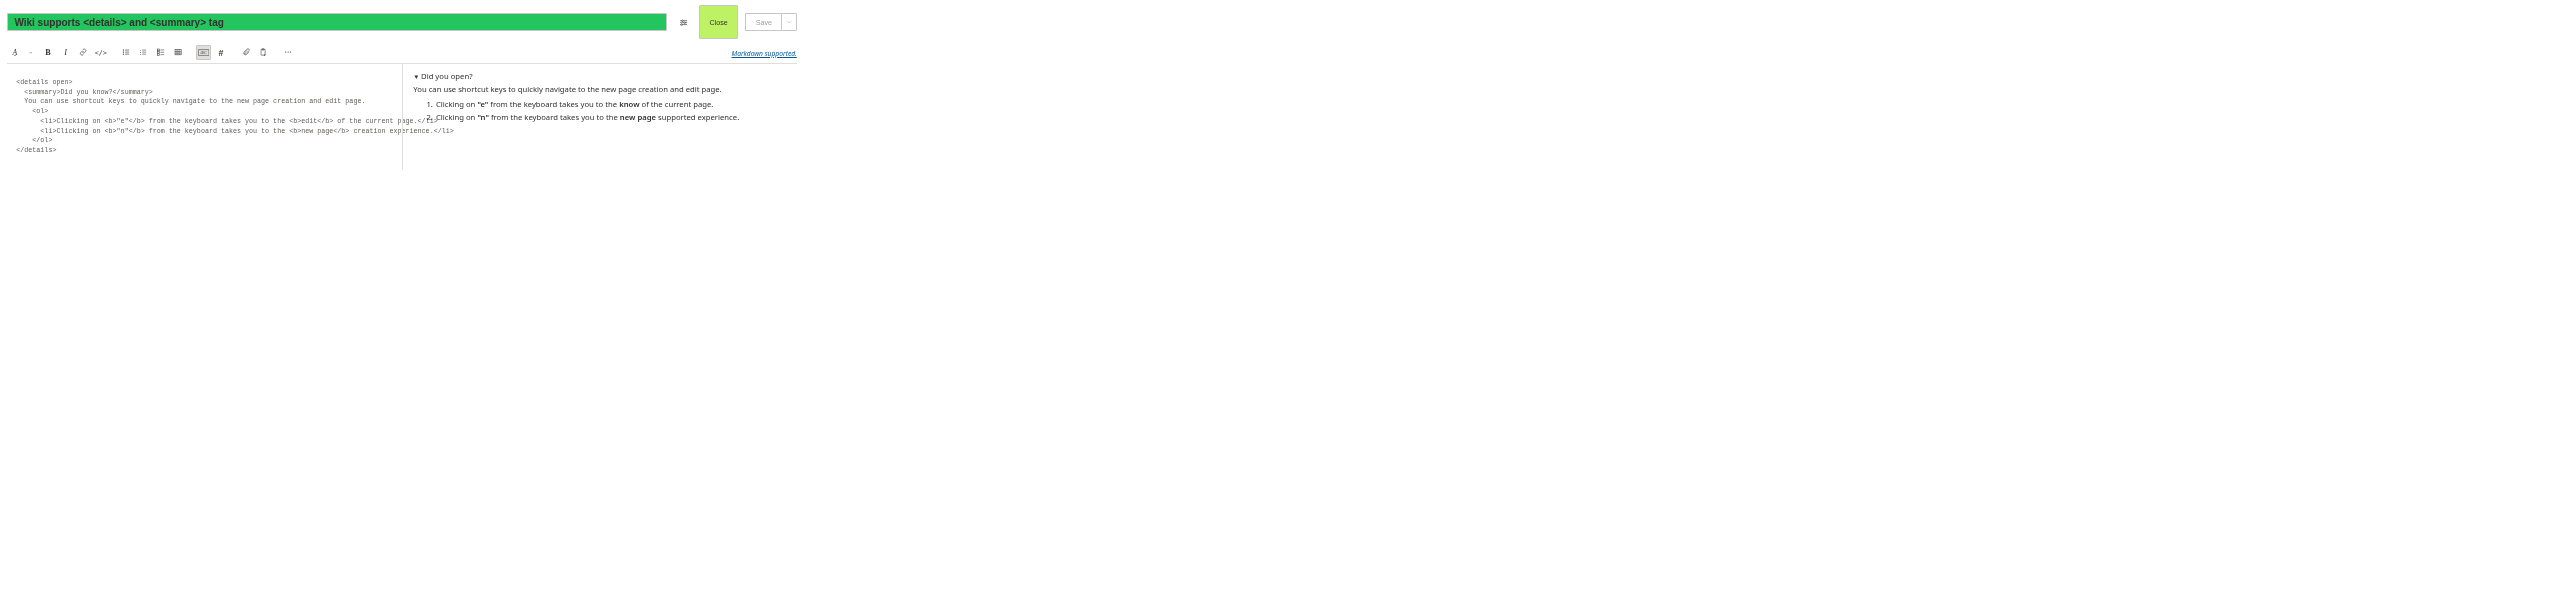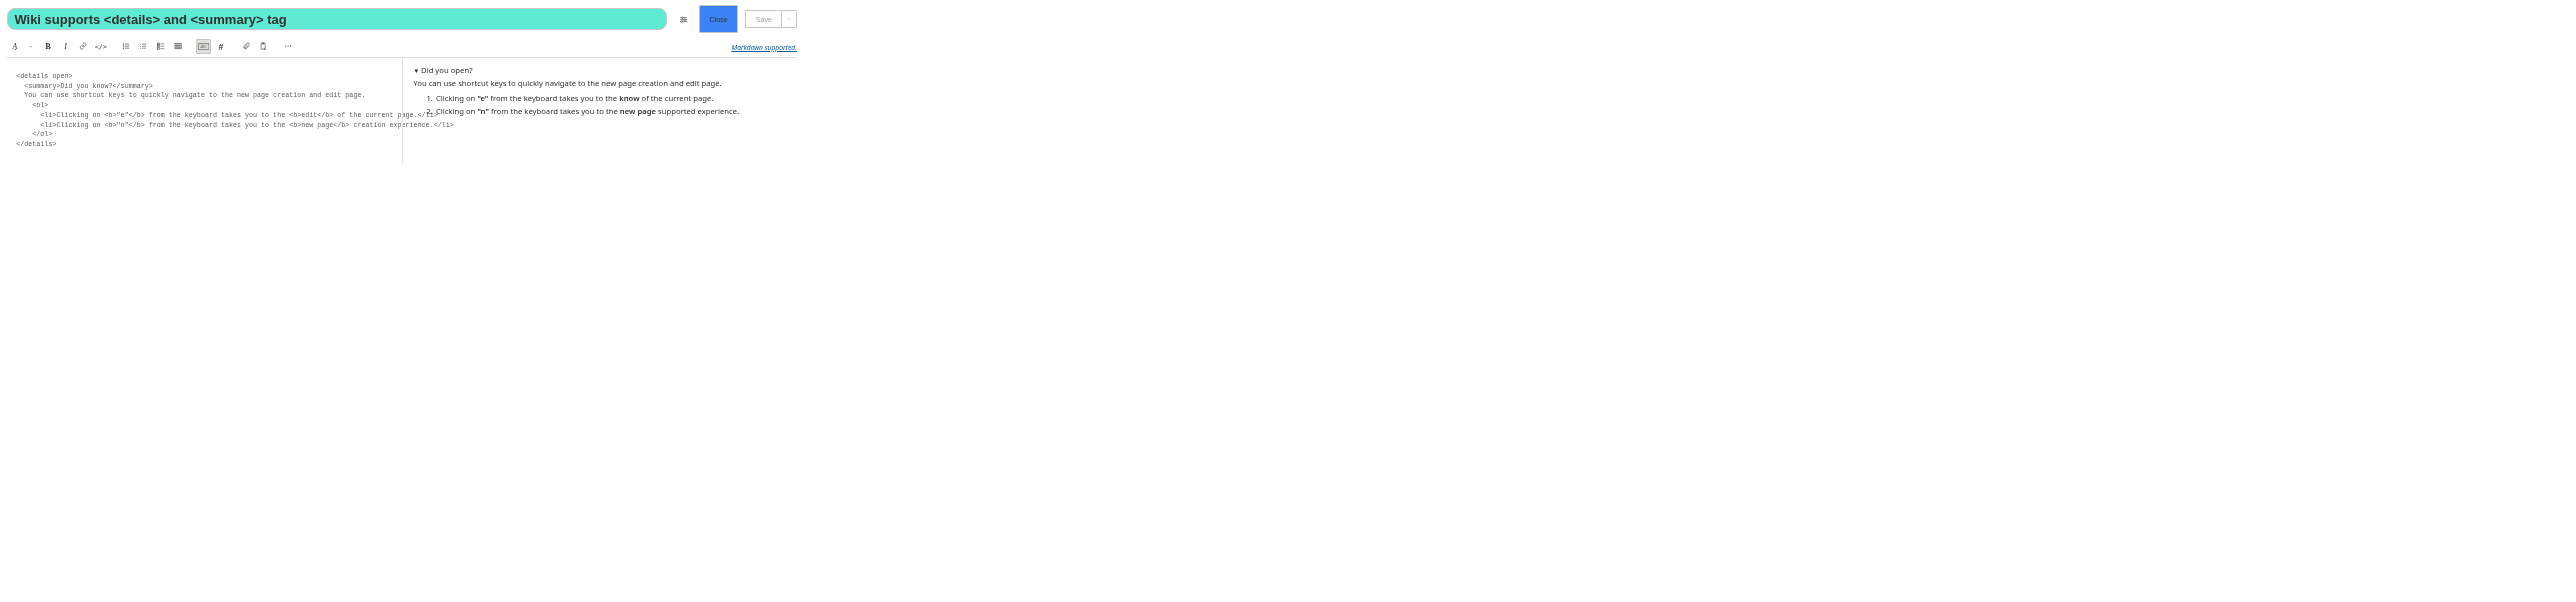--- a/index.html
+++ b/index.html
@@ -10,38 +10,38 @@
     color: #323130;
     background: #fff;
   }
   .page { width: 804px; padding: 5.2px 7.2px 0 7.2px; }
 
   
   .title-row { display: flex; align-items: center; gap: 7.2px; }
   .title-input {
     flex: 1;
     border: 0.5px solid #c8c6c4;
-    border-radius: 8px;
+    border-radius: 1px;
     padding: 2.6px 6.2px;
-    font-size: 13px;
+    font-size: 10px;
     font-weight: 600;
     color: #323130;
     outline: none;
-    background: #5eead4;
+    background: #22c55e;
   }
   .icon-btn {
     width: 17.5px; height: 17.5px;
     display: flex; align-items: center; justify-content: center;
     background: transparent; border: none; cursor: pointer;
     color: #323130;
   }
   .btn-default {
-    height: 28px;
+    height: 34px;
     padding: 0 9.3px;
-    background: #3b82f6;
+    background: #bef264;
     border: 0.5px solid #c8c6c4;
     border-radius: 1px;
     font-size: 7.2px;
     cursor: pointer;
     color: #323130;
   }
   .btn-group { display: flex; justify-content: center; }
   .btn-split-main {
     height: 17.5px;
     padding: 0 9.3px;

